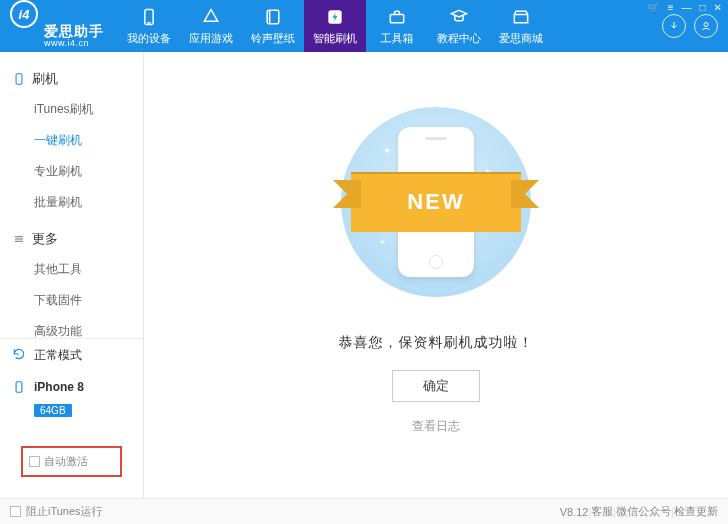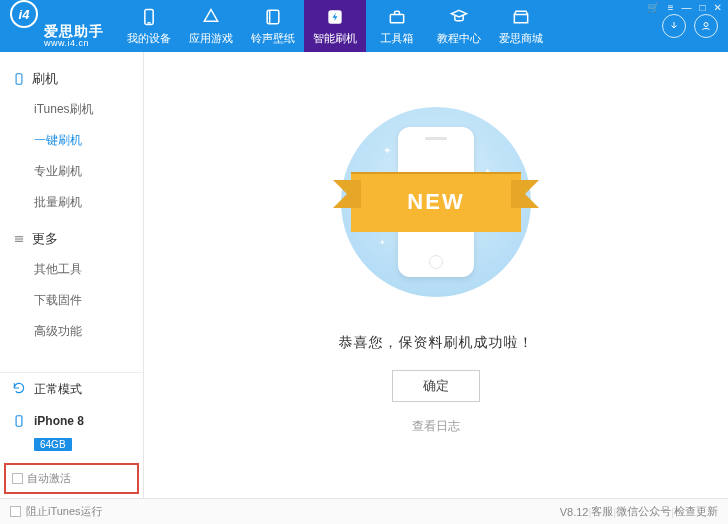--- a/index.html
+++ b/index.html
@@ -34,21 +34,21 @@
 .side-header svg { width: 14px; height: 14px; }
 .side-item { padding: 7px 0 7px 34px; font-size: 12px; color: #666; cursor: pointer; }
 .side-item.active { color: #1b8fe6; }
 
 .sidebar-bottom { border-top: 1px solid #eee; }
 .mode-row, .device-row { display: flex; align-items: flex-start; gap: 8px; padding: 8px 12px; font-size: 12px; color: #333; }
 .mode-row svg, .device-row svg { width: 14px; height: 14px; }
 .device-row { flex-wrap: wrap; }
 .badge { display: inline-block; background: #1b8fe6; color: #fff; font-size: 10px; padding: 1px 6px; border-radius: 1px; margin-left: 22px; margin-top: 2px; }
 
-.checkbox-row { border: 2px solid #d94a3f; margin: 4px; padding: 6px 6px; display: flex; gap: 10px; align-items: center; font-size: 11px; color: #888; }
+.checkbox-row { border: 2px solid #d94a3f; margin: 21px; padding: 6px 6px; display: flex; gap: 10px; align-items: center; font-size: 11px; color: #888; }
 .cbx { display: flex; align-items: center; gap: 4px; cursor: pointer; }
 .cbx .box { width: 11px; height: 11px; border: 1px solid #bbb; background: #fff; }
 
 
 .main { flex: 1; background: #fff; position: relative; display: flex; flex-direction: column; align-items: center; justify-content: flex-start; padding-top: 40px; }
 .hero { position: relative; width: 260px; height: 220px; display: flex; align-items: center; justify-content: center; }
 .hero-circle { width: 190px; height: 190px; border-radius: 50%; background: radial-gradient(circle at 50% 40%, #d6eefc 0%, #bde1f7 55%, #a9d7f3 100%); position: relative; display: flex; align-items: center; justify-content: center; }
 .star { position: absolute; color: #fff; opacity: 0.9; }
 .star.s1 { top: 38px; left: 42px; font-size: 10px; }
 .star.s2 { top: 60px; right: 40px; font-size: 8px; }

